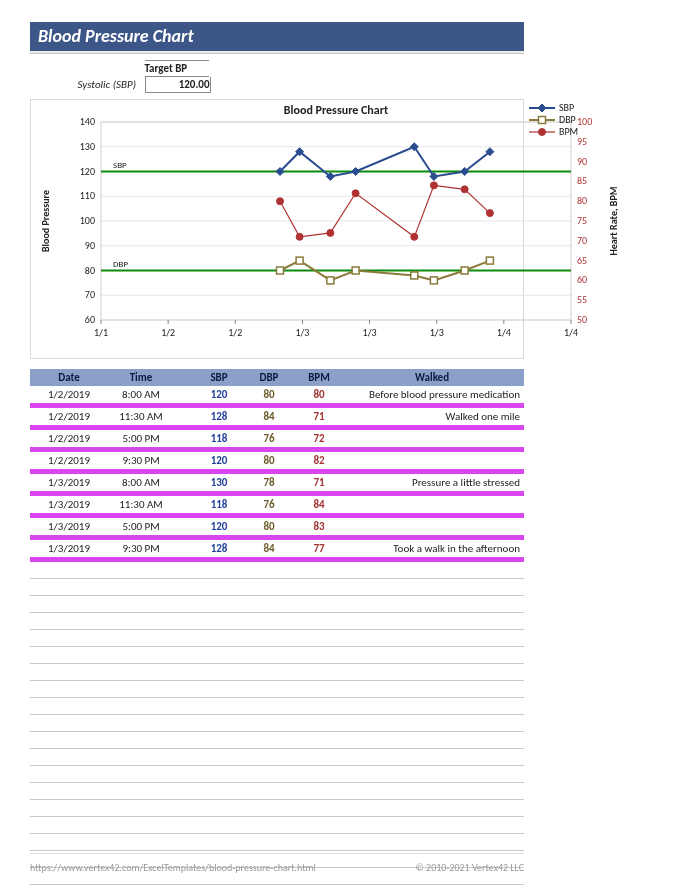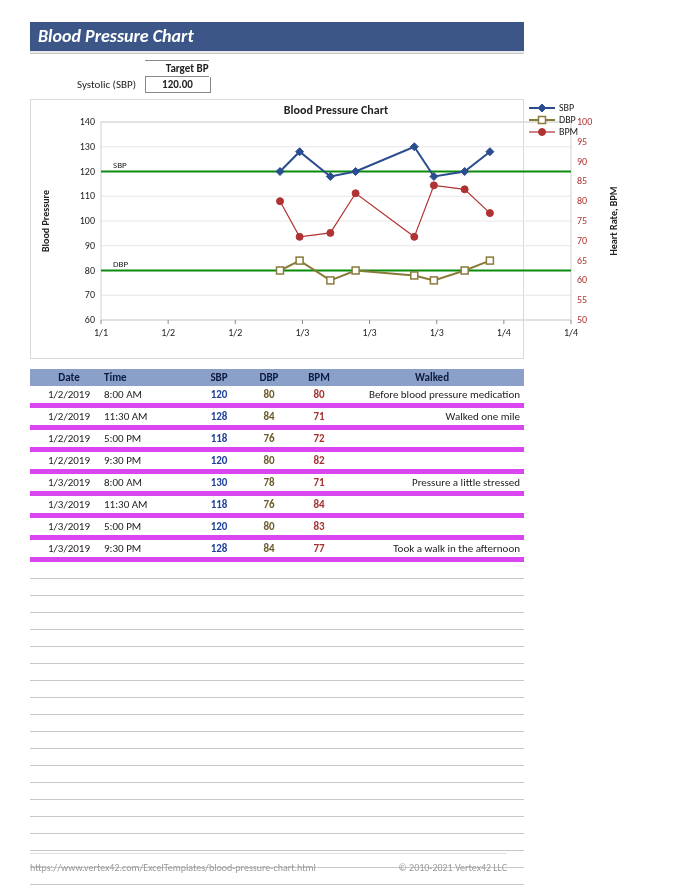--- a/index.html
+++ b/index.html
@@ -1,57 +1,57 @@
 <!DOCTYPE html>
 <html><head>
 <meta charset="utf-8">
 <style>
   html, body { margin:0; padding:0; background:#fff; font-family:"Calibri","Segoe UI",Arial,sans-serif; color:#222; }
   .page { width:554px; height:888px; box-sizing:border-box; padding:22px 30px 18px 30px; position:relative; }
   .hdr { background:#3b5687; color:#fff; font-weight:bold; font-size:18px; font-style:italic; padding:4px 8px; line-height:1.15; }
   .hdr-under { border-bottom:1px solid #c8c8c8; height:2px; background:#e9e9e9; }
   .target-wrap { margin-top:6px; font-size:11px; }
-  .target-wrap .lbl { display:inline-block; width:106px; text-align:right; padding-right:6px; color:#222; }
-  .target-wrap .head { display:inline-block; width:64px; text-align:right; font-weight:bold; border-bottom:1px solid #888; border-top:1px solid #888; }
+  .target-wrap .lbl { display:inline-block; width:106px; text-align:right; padding-right:6px; color:#222;font-style:italic; }
+  .target-wrap .head { display:inline-block; width:64px; text-align:left; font-weight:bold; border-bottom:1px solid #888; border-top:1px solid #888; }
   .target-wrap .val { display:inline-block; width:64px; text-align:center; border:1px solid #888; border-top:none; }
   .target-wrap .row { line-height:15px; }
   .chart-frame { border:1px solid #d9d9d9; margin-top:6px; position:relative; height:258px; background:#fff; }
   svg { display:block; }
   .tbl-wrap { margin-top:10px; font-size:11px; }
   .tbl-hdr { background:#8aa0c8; color:#0c1b3f; font-weight:bold; display:flex; padding:2px 4px; }
   .tbl-col-date  { width:70px;  text-align:center; }
-  .tbl-col-time  { width:74px;  text-align:left; padding-right:16px;}
+  .tbl-col-time  { width:74px;  text-align:center; padding-right:16px;}
   .tbl-col-sbp   { width:50px;  text-align:center; }
   .tbl-col-dbp   { width:50px;  text-align:center; }
   .tbl-col-bpm   { width:50px;  text-align:center; }
   .tbl-col-notes { flex:1;      text-align:right; padding-left:18px;}
   .tbl-hdr .tbl-col-notes { text-align:center; padding-left:0;}
   .tbl-row { display:flex; padding:1px 4px; border-bottom:5px solid #d946ef; line-height:15px; }
   .tbl-row .tbl-col-sbp { color:#20409a; font-weight:600; }
   .tbl-row .tbl-col-dbp { color:#6b5b2a; font-weight:600; }
   .tbl-row .tbl-col-bpm { color:#a33232; font-weight:600; }
   .blank-row { height:16px; border-bottom:1px solid #c8c8c8; }
-  .footer { position:absolute; left:30px; right:47px; bottom:14px; display:flex; justify-content:space-between; font-size:10px; color:#999; border-top:1px solid #e0e0e0; padding-top:7px;}
+  .footer { position:absolute; left:30px; right:30px; bottom:14px; display:flex; justify-content:space-between; font-size:10px; color:#999; border-top:1px solid #e0e0e0; padding-top:7px;}
 </style>
 </head>
 <body>
 
 <div class="page">
 
   <div class="hdr">Blood Pressure Chart</div>
   <div class="hdr-under"></div>
 
   <div class="target-wrap">
     <div class="row">
       <span class="lbl" style="visibility:hidden;">x</span>
       <span class="head">Target BP</span>
     </div>
     <div class="row">
       <span class="lbl">Systolic (SBP)</span>
-      <span class="val" style="font-weight:bold;">120.00</span>
+      <span class="val" style="font-weight:bold;text-align:right;">120.00</span>
     </div>
   </div>
 
   <div class="chart-frame">
     <svg id="chart-svg" width="624" height="256">
         <text x="305" y="14" text-anchor="middle" font-size="12" font-weight="bold" fill="#222">Blood Pressure Chart</text>
         <line x1="70" x2="540" y1="220" y2="220" stroke="#e6e6e6" stroke-width="1"></line>
         <line x1="70" x2="540" y1="195.25" y2="195.25" stroke="#e6e6e6" stroke-width="1"></line>
         <line x1="70" x2="540" y1="170.5" y2="170.5" stroke="#e6e6e6" stroke-width="1"></line>
         <line x1="70" x2="540" y1="145.75" y2="145.75" stroke="#e6e6e6" stroke-width="1"></line>

